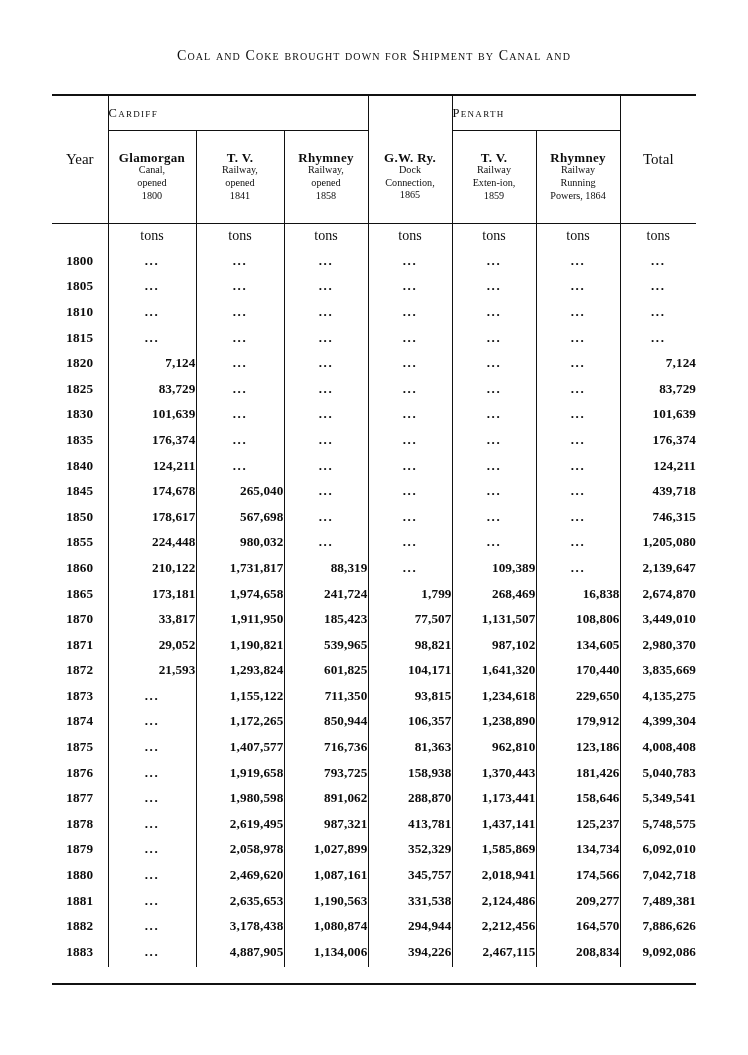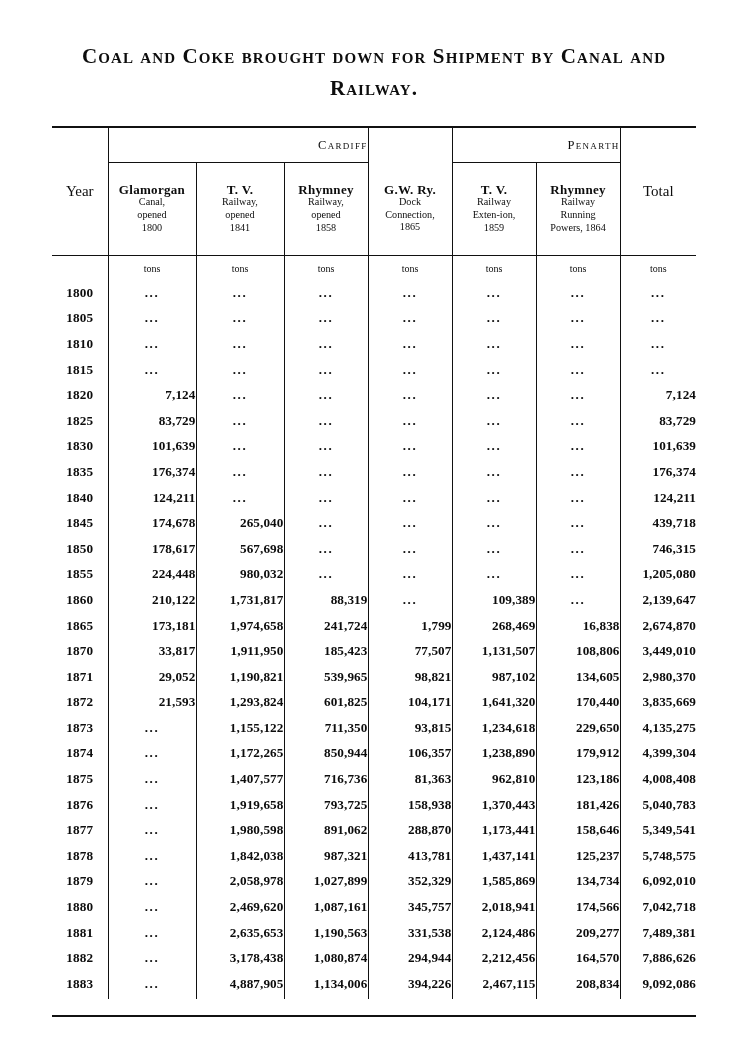--- a/index.html
+++ b/index.html
@@ -22,24 +22,24 @@
     box-sizing: border-box;
   }
 
   
   .title-block {
     padding-top: 40px;
     text-align: center;
   }
   .title-line {
     font-variant: small-caps;
-    font-size: 21px;
+    font-size: 14px;
     letter-spacing: 1.1px;
     line-height: 32px;
-    font-weight: 700;
+    font-weight: 400;
     white-space: pre;
     text-align: center;
   }
 
   
   .table-wrap {
     margin: 22px auto 0 auto;
     width: 644px;
     border-top: 2.5px solid #111;
     border-bottom: 2.5px solid #111;
@@ -54,21 +54,21 @@
   table.ledger td, table.ledger th {
     padding: 0;
     vertical-align: middle;
     font-weight: normal;
   }
   .vr-r { border-right: 1.4px solid #111; }
 
   
   .grp {
     height: 34px;
-    text-align: right;
+    text-align: left;
     font-variant: small-caps;
     font-size: 12.5px;
     letter-spacing: 1.3px;
     font-weight: 600;
   }
   .grp-rule { border-bottom: 1.3px solid #111; }
 
   
   .colhead {
     height: 92px;
@@ -88,21 +88,21 @@
     text-align: center;
     font-size: 15px;
     border-bottom: 1.6px solid #111;
     font-weight: 600;
   }
 
   
   .units td {
     height: 24px;
     text-align: center;
-    font-size: 10px;
+    font-size: 14px;
     font-weight: 700;
     padding-top: 6px;
   }
 
   
   tr.drow td {
     height: 25.6px;
     font-size: 13.2px;
     font-weight: 700;
     letter-spacing: 0.1px;
@@ -126,21 +126,20 @@
   tr.last-row td { padding-bottom: 2px; }
   .tail { height: 16px; }
 </style>
 </head>
 <body>
 
 <div class="page">
 
   <div class="title-block">
     <div class="title-line">Coal and Coke brought down for Shipment by Canal and</div>
-    <div class="title-line">Railway.</div>
   </div>
 
   <div class="table-wrap">
     <table class="ledger">
       <colgroup>
         <col style="width:56px">
         <col style="width:88px">
         <col style="width:88px">
         <col style="width:84px">
         <col style="width:84px">
@@ -425,21 +424,21 @@
             <td class="num vr-r">1,980,598</td>
             <td class="num vr-r">891,062</td>
             <td class="num vr-r">288,870</td>
             <td class="num vr-r">1,173,441</td>
             <td class="num vr-r">158,646</td>
             <td class="num">5,349,541</td>
           </tr>
           <tr class="drow">
             <td class="year vr-r">1878</td>
             <td class="num dots vr-r">...</td>
-            <td class="num vr-r">1,842,038</td>
+            <td class="num vr-r">2,619,495</td>
             <td class="num vr-r">987,321</td>
             <td class="num vr-r">413,781</td>
             <td class="num vr-r">1,437,141</td>
             <td class="num vr-r">125,237</td>
             <td class="num">5,748,575</td>
           </tr>
           <tr class="drow">
             <td class="year vr-r">1879</td>
             <td class="num dots vr-r">...</td>
             <td class="num vr-r">2,058,978</td>

